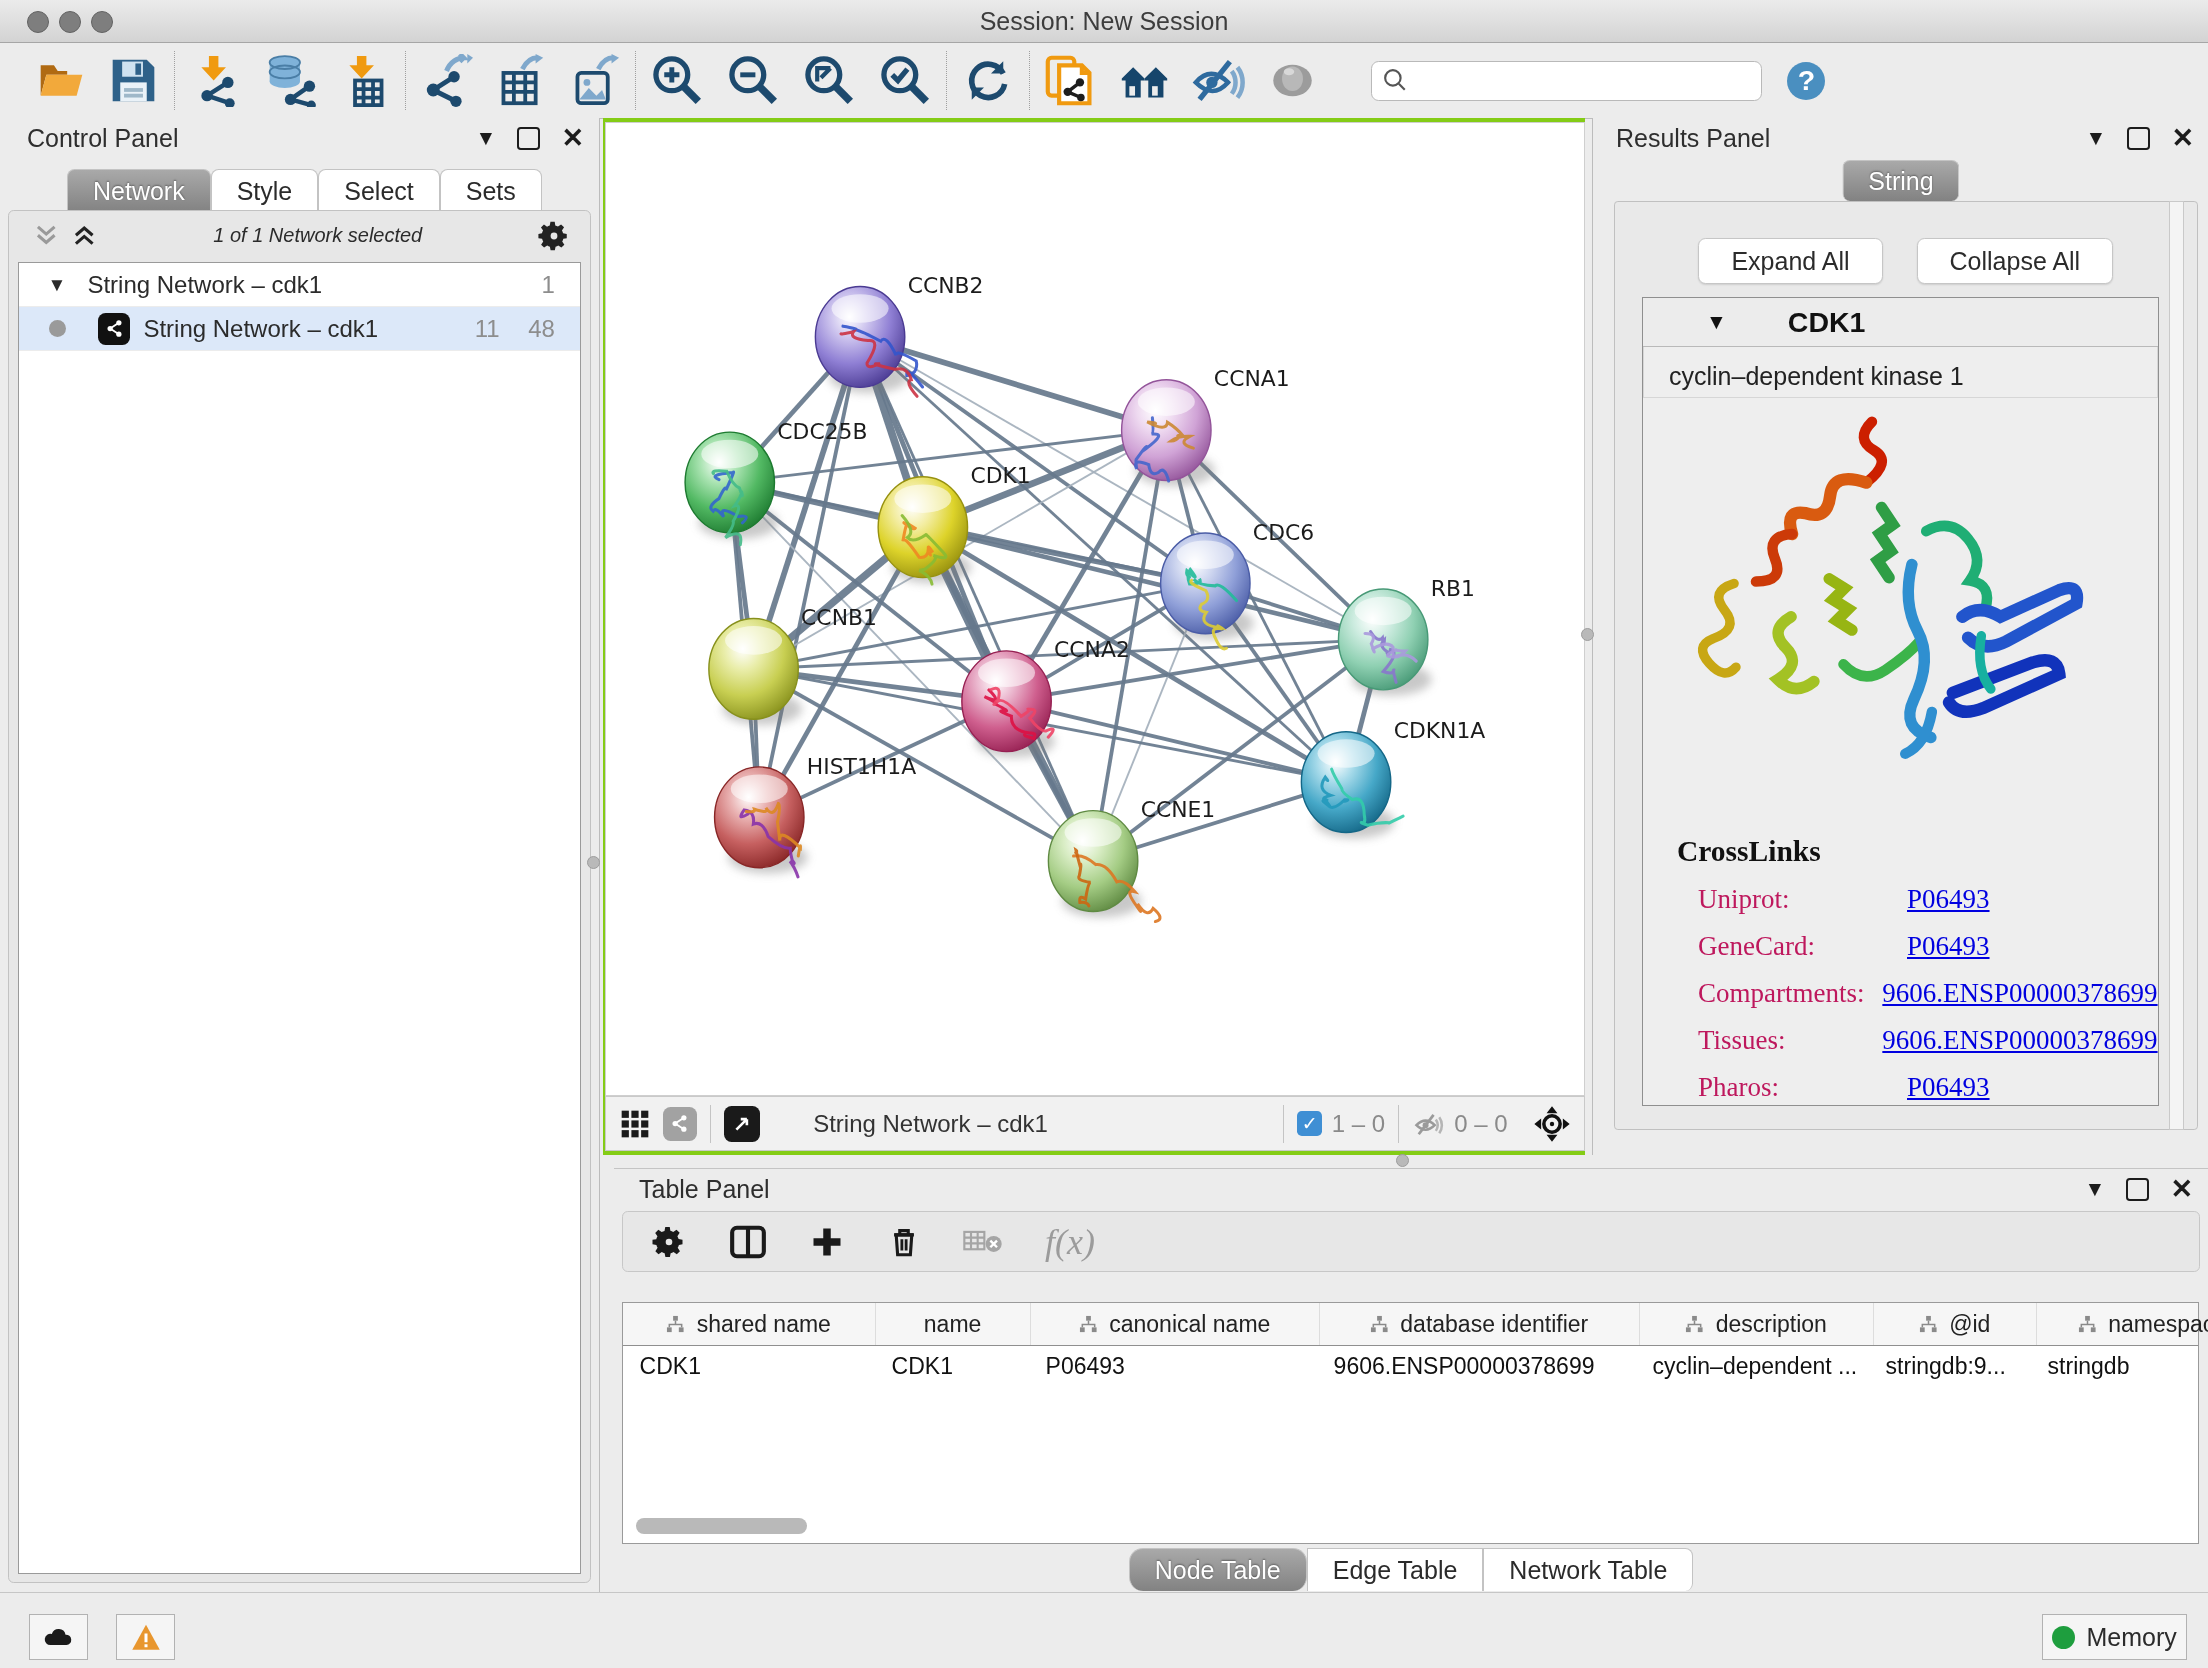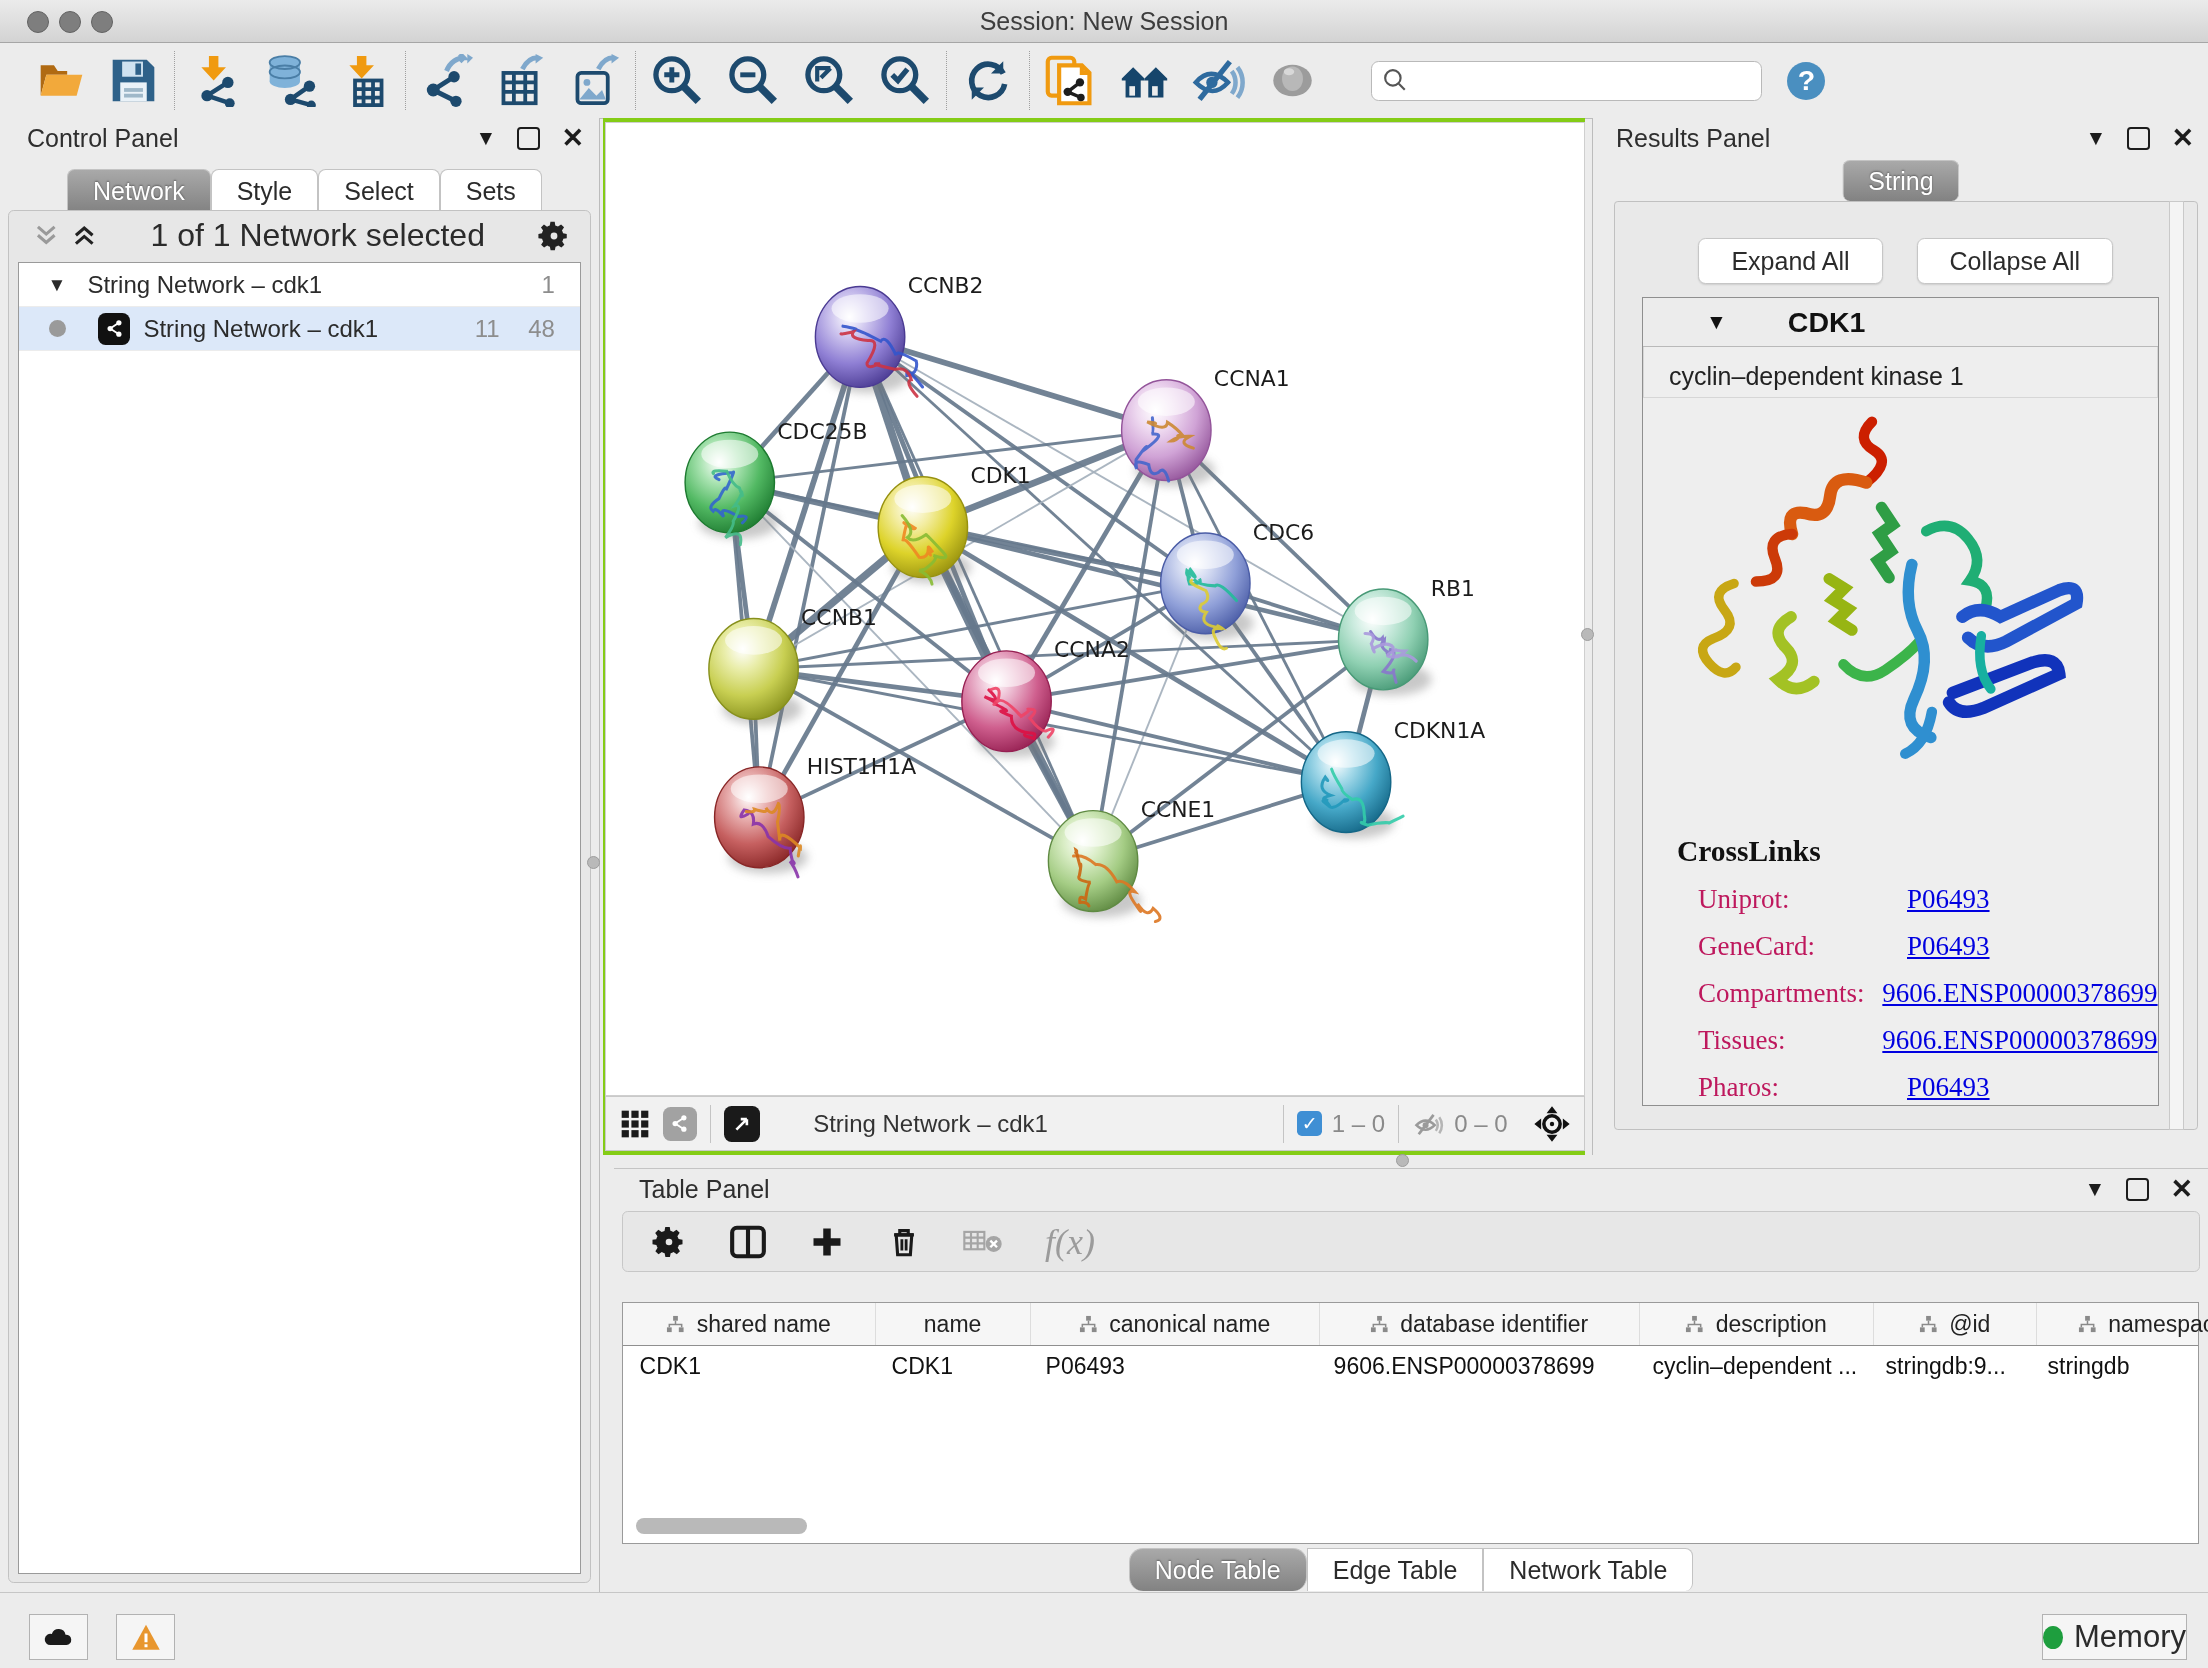--- a/index.html
+++ b/index.html
@@ -29,21 +29,21 @@
   .xx{font-size:27px;font-weight:bold;}
   .tabbtn{height:42px;padding:0 25px;border:1px solid #c3c3c3;background:#fff;border-bottom:none;
     border-radius:7.6px 7.6px 0 0;font-size:25px;display:flex;align-items:center;}
   .tabbtn.active{background:linear-gradient(#a9a9a9,#828282);color:#fff;text-shadow:0 -1px 1.9px rgba(0,0,0,.4);}
   
   #control-panel{position:absolute;left:0;top:118px;width:599px;height:1474px;background:#ececec;
     border-right:1.9px solid #bcbcbc;}
   #cp-tabs{position:absolute;left:67px;top:51px;display:flex;}
   #cp-sub{position:absolute;left:7.6px;top:92px;right:7.6px;bottom:9.5px;background:#e7e7e7;
     border:1px solid #c2c2c2;border-radius:5.7px;}
-  #cp-selrow{display:flex;align-items:center;height:49px;font-size:32px;}
+  #cp-selrow{display:flex;align-items:center;height:49px;font-size:20px;font-style:italic;}
   #cp-tree{position:absolute;left:9.5px;top:51px;right:9.5px;bottom:7.6px;background:#fff;border:1px solid #9a9a9a;}
   .tree-row{display:flex;align-items:center;height:43px;font-size:24px;border-bottom:1px solid #ececec;}
   .tree-row.selected{background:#dce8f9;}
   .share-badge{width:32px;height:32px;border-radius:7.6px;background:#111;display:flex;align-items:center;
     justify-content:center;margin-right:13.3px;}
   
   #network-view{position:absolute;left:603px;top:118px;width:982px;height:1037px;background:#84cc16;}
   #net-canvas{position:absolute;left:1.9px;top:3.8px;width:978px;height:972px;background:#fff;
     border:1px solid #cfcfcf;}
   #net-bar{position:absolute;left:1.9px;top:978px;width:978px;height:53px;background:#f1f1f1;
@@ -84,21 +84,21 @@
     overflow:hidden;white-space:nowrap;flex:0 0 auto;}
   #tp-row{display:flex;height:40px;align-items:center;font-size:23px;color:#111;}
   .cell{padding-left:17px;overflow:hidden;white-space:nowrap;flex:0 0 auto;}
   #tp-hscroll{position:absolute;left:13.3px;bottom:9.5px;width:171px;height:16px;border-radius:8.6px;background:#b9b9b9;}
   #tp-tabs{position:absolute;left:0;right:0;bottom:1.9px;display:flex;justify-content:center;}
   
   #statusbar{position:absolute;left:0;top:1592px;width:100%;height:76px;background:#ececec;
     border-top:1.9px solid #c6c6c6;}
   .sb-btn{position:absolute;top:21px;height:44px;background:#f5f5f5;border:1.9px solid #b2b2b2;
     display:flex;align-items:center;justify-content:center;}
-  #memory-btn{right:21px;width:143px;font-size:31px;gap:11.4px;}
+  #memory-btn{right:21px;width:143px;font-size:25px;gap:11.4px;}
   #mem-dot{width:23px;height:23px;border-radius:50%;}
   .split-dot{position:absolute;width:11.4px;height:11.4px;border-radius:50%;background:#b9b9b9;border:1px solid #9d9d9d;}
   .muted{color:#8d8d8d;}
 </style>
 </head>
 <body>
 
 <div id="stage">
 
   <div id="titlebar">

